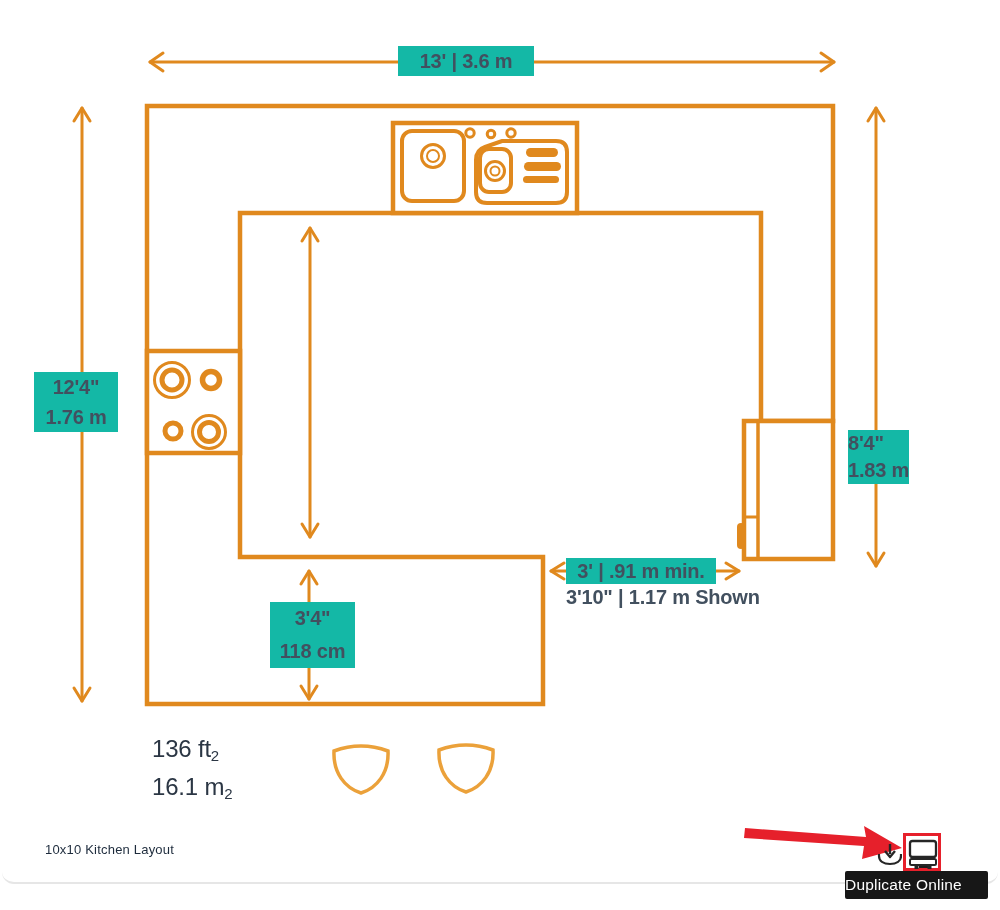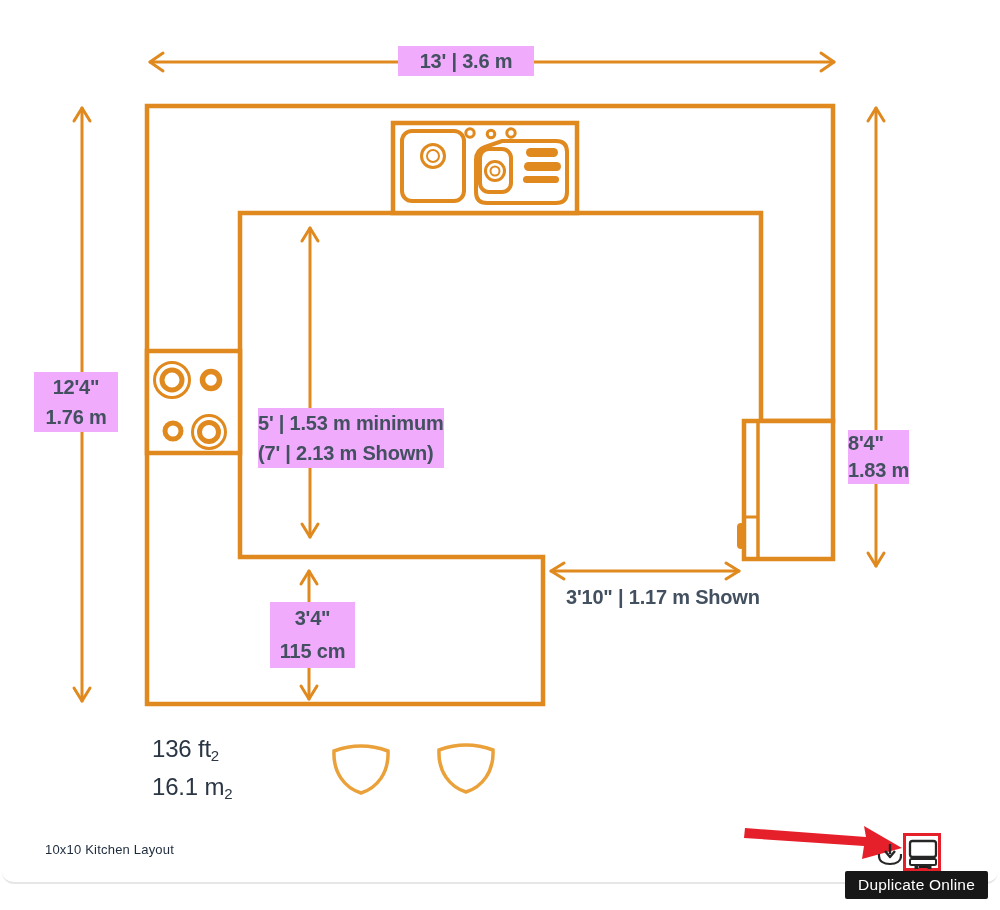--- a/index.html
+++ b/index.html
@@ -22,38 +22,38 @@
   .s2{fill:none;stroke:var(--plan-orange);stroke-width:2}
   .s3{fill:none;stroke:var(--plan-orange);stroke-width:3}
   .s35{fill:none;stroke:var(--plan-orange);stroke-width:3.5}
   .s4{fill:none;stroke:var(--plan-orange);stroke-width:4}
   .s5{fill:none;stroke:var(--plan-orange);stroke-width:5}
   .s55{fill:none;stroke:var(--plan-orange);stroke-width:5.5}
   .fo{fill:var(--plan-orange);stroke:none}
   .chair path{fill:none;stroke:var(--chair-orange);stroke-width:3.5}
   
   .lbl{position:absolute;z-index:3;color:var(--dim-text);font-size:20px;font-weight:600;
-       line-height:30px;background:#f0abfc;letter-spacing:-0.2px;white-space:nowrap}
+       line-height:30px;background:#14b8a6;letter-spacing:-0.2px;white-space:nowrap}
   .lbl.center{text-align:center}
   .lbl.nobg{background:transparent}
   .area-lbl{position:absolute;z-index:3;left:152px;top:731px;color:var(--area-text);
             font-size:24px;font-weight:400;line-height:35px;letter-spacing:-0.2px}
   .area-lbl .sub{font-size:15px;position:relative;top:4px}
   .caption{position:absolute;z-index:3;left:45px;top:842px;color:var(--caption-text);
            font-size:13px;font-weight:500;letter-spacing:0.2px}
   
   .redbox{position:absolute;z-index:6;left:903px;top:833px;width:38px;height:38px;
           border:3px solid var(--annotation-red)}
   .iconbtn{position:absolute;z-index:6;background:transparent;border:none;cursor:pointer;padding:0}
   .dl-btn{left:877px;top:841px;width:25px;height:27px}
   .mon-btn{left:906px;top:836px;width:32px;height:33px}
   .stand{position:absolute;z-index:6;left:919px;top:864px;width:10px;height:10px;background:#1D1D1D}
   .tooltip{position:absolute;z-index:7;left:845px;top:871px;width:143px;height:28px;
            background:var(--tooltip-bg);color:var(--tooltip-text);font-size:15.5px;font-weight:500;
-           line-height:28px;text-align:center;border-radius:2px;letter-spacing:0.2px}
+           line-height:28px;text-align:left;border-radius:2px;letter-spacing:0.2px}
 </style>
 </head>
 <body>
 
 <div class="stage">
 
   <div class="card"></div>
 
   <svg class="layer plan-z" viewBox="0 0 1000 910">
 
@@ -135,30 +135,27 @@
   <div class="lbl center" style="left:34px;top:372px;width:84px">
     <div>12'4"</div>
     <div>1.76 m</div>
   </div>
 
   <div class="lbl" style="left:848px;top:430px;line-height:27px">
     <div>8'4"</div>
     <div>1.83 m</div>
   </div>
 
-  <div class="lbl" style="left:258px;top:408px">
-    <div>5' | 1.53 m minimum</div>
-    <div>(7' | 2.13 m Shown)</div>
-  </div>
 
   <div class="lbl center" style="left:270px;top:602px;width:85px;line-height:33px">
     <div>3'4"</div>
-    <div>115 cm</div>
+    <div>118 cm</div>
   </div>
 
+  <div class="lbl center" style="left:566px;top:558px;width:150px;line-height:26px">3' | .91 m min.</div>
   <div class="lbl nobg" style="left:566px;top:584px;line-height:26px">3'10" | 1.17 m Shown</div>
 
   <div class="area-lbl">
     <div><span>136 ft</span><span class="sub">2</span></div>
     <div><span>16.1 m</span><span class="sub">2</span></div>
   </div>
 
   <div class="caption">10x10 Kitchen Layout</div>
 
   <svg class="layer anno-z" viewBox="0 0 1000 910">

